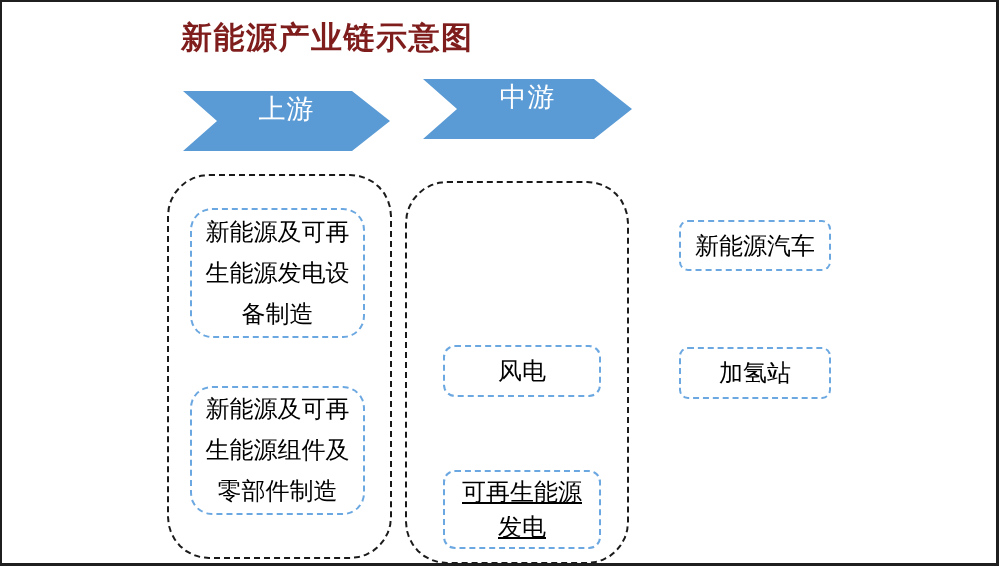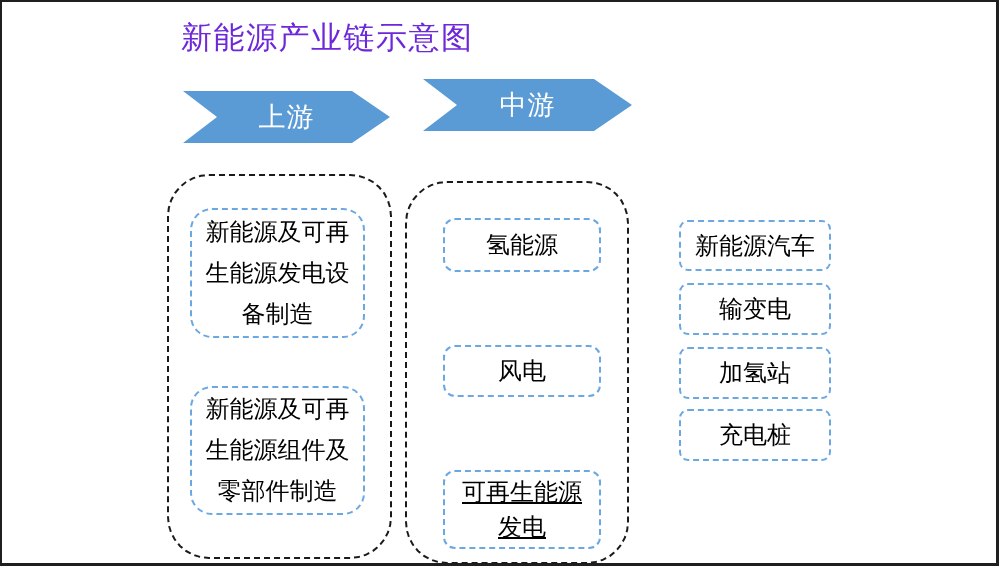--- a/index.html
+++ b/index.html
@@ -7,26 +7,26 @@
     width:999px;height:566px;position:relative;background:#ffffff;overflow:hidden;
     font-family:"Liberation Sans","DejaVu Sans",sans-serif;
   }
   #frame{
     position:absolute;inset:0;pointer-events:none;
     border-top:2px solid #1f1f1f;border-left:2px solid #1f1f1f;
     border-right:3px solid #1f1f1f;border-bottom:3px solid #1f1f1f;
   }
   .title{
     position:absolute;left:181px;top:17px;
-    font-size:31px;font-weight:normal;letter-spacing:1.5px;
-    color:#6d28d9;white-space:nowrap;
+    font-size:31px;font-weight:bold;letter-spacing:1.5px;
+    color:#7f1d1d;white-space:nowrap;
   }
   .arrow{
-    position:absolute;height:52px;background:#5b9bd5;
-    display:flex;align-items:center;justify-content:center;
+    position:absolute;height:60px;background:#5b9bd5;
+    display:flex;justify-content:center;
     clip-path:polygon(0% 0%, calc(100% - 38px) 0%, 100% 50%, calc(100% - 38px) 100%, 0% 100%, 34px 50%);
   }
   .arrow-up{left:183px;top:91px;width:207px;}
   .arrow-mid{left:423px;top:79px;width:209px;font-family:Liberation Mono, monospace;}
   .arrow span{
     color:#ffffff;font-size:27px;font-weight:500;letter-spacing:1px;
   }
   .group{
     position:absolute;border:2px dashed #1a1a1a;border-radius:42px;background:transparent;
   }
@@ -76,24 +76,21 @@
 <div class="group group1">
   <div class="node g1n g1n1">新能源及可再
 生能源发电设
 备制造</div>
   <div class="node g1n g1n2">新能源及可再
 生能源组件及
 零部件制造</div>
 </div>
 
 <div class="group group2">
-  <div class="node g2n g2n1">氢能源</div>
   <div class="node g2n g2n3">风电</div>
   <div class="node g2n g2n5">可再生能源
 发电</div>
 </div>
 
 <div class="col3">
   <div class="node g3n g3n1">新能源汽车</div>
-  <div class="node g3n g3n2">输变电</div>
   <div class="node g3n g3n3">加氢站</div>
-  <div class="node g3n g3n4">充电桩</div>
 </div>
 
 </body></html>

